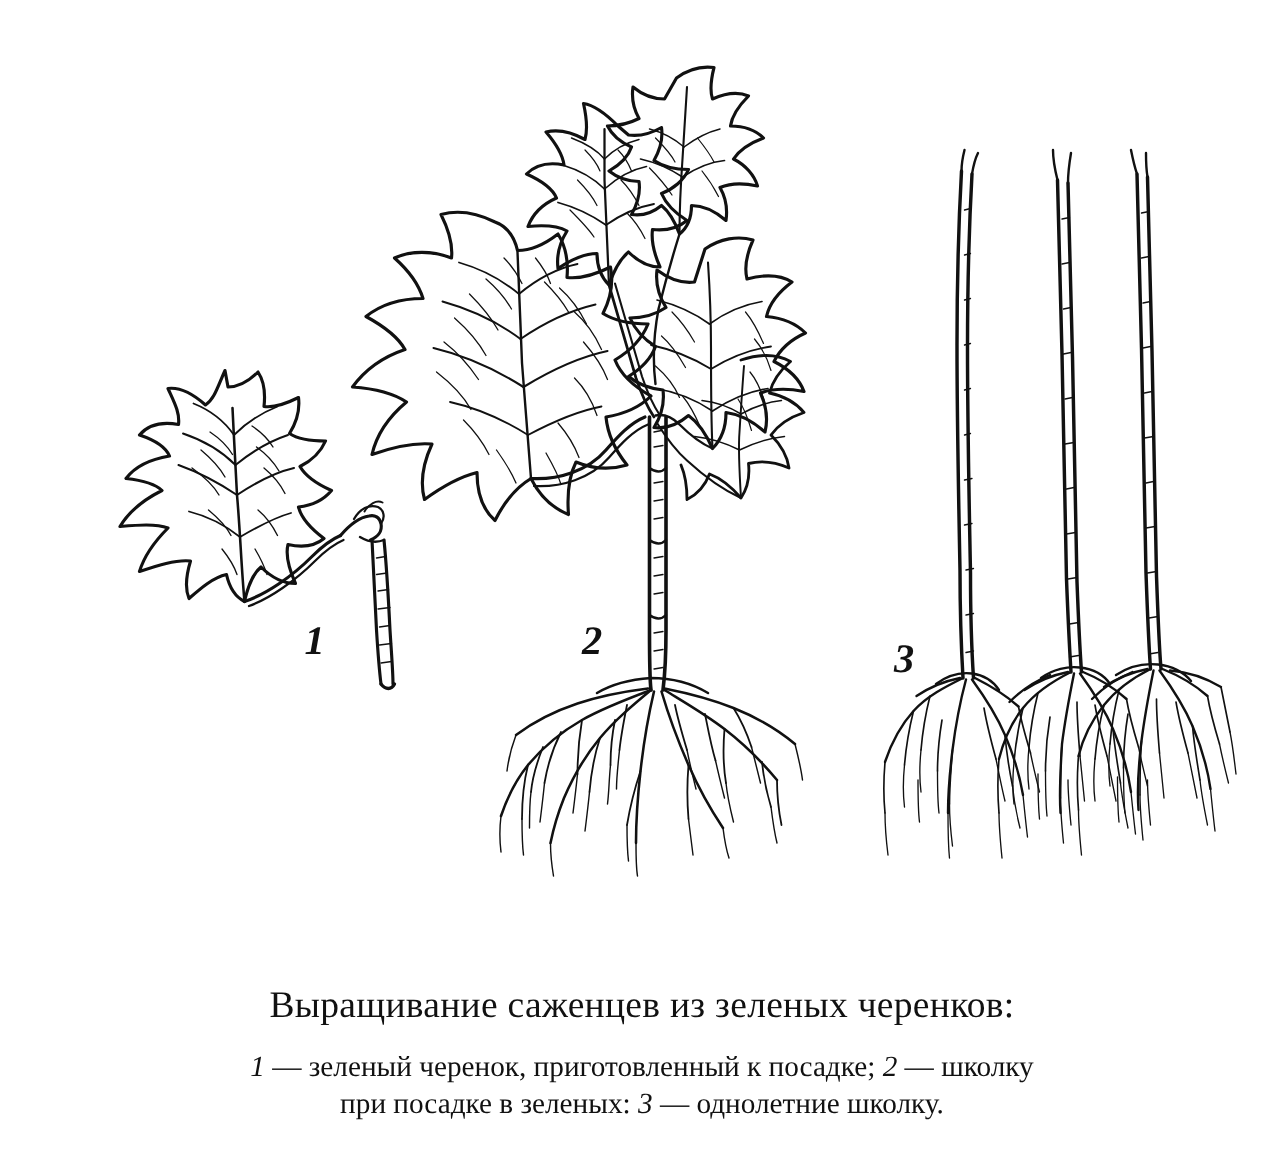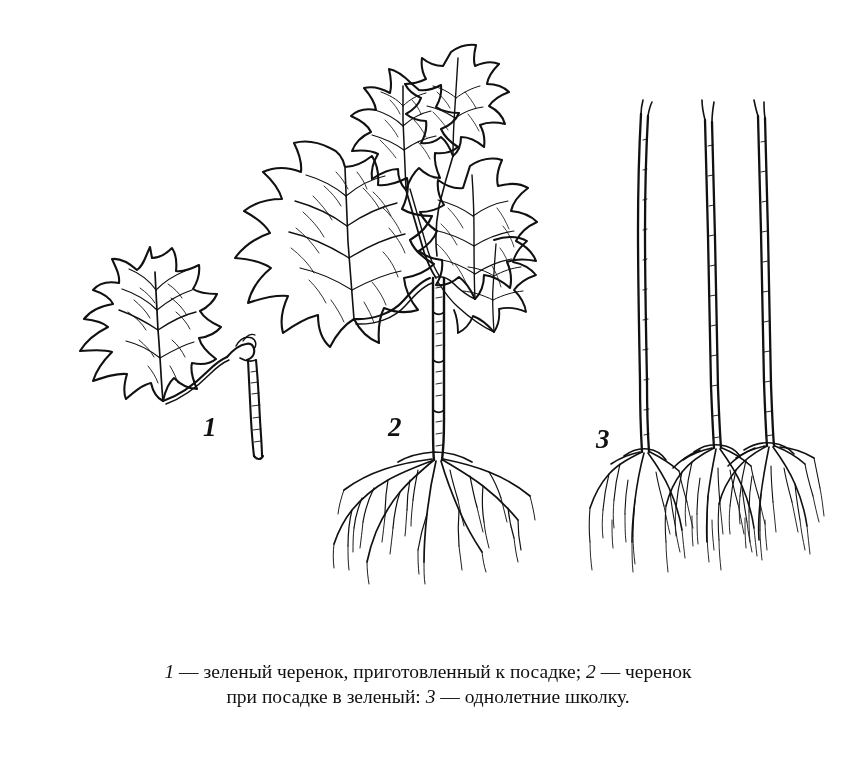--- a/index.html
+++ b/index.html
@@ -523,20 +523,21 @@
       </g>
 
     </svg>
   </div>
 
   <div class="label-number" id="label-1">1</div>
   <div class="label-number" id="label-2">2</div>
   <div class="label-number" id="label-3">3</div>
 
   <div class="caption-block">
+    <div class="caption-title">Выращивание саженцев из зеленых черенков:</div>
     <div class="caption-legend">
-      <span class="num">1</span><span> — зеленый черенок, приготовленный к посадке; </span><span class="num">2</span><span> — черенок</span>
+      <span class="num">1</span><span> — зеленый черенок, приготовленный к посадке; </span><span class="num">2</span><span> — школку</span>
       <br>
-      <span>при посадке в зеленый: </span><span class="num">3</span><span> — однолетние школку.</span>
+      <span>при посадке в зеленых: </span><span class="num">3</span><span> — однолетние школку.</span>
     </div>
   </div>
 
 </div>
 
 </body></html>

